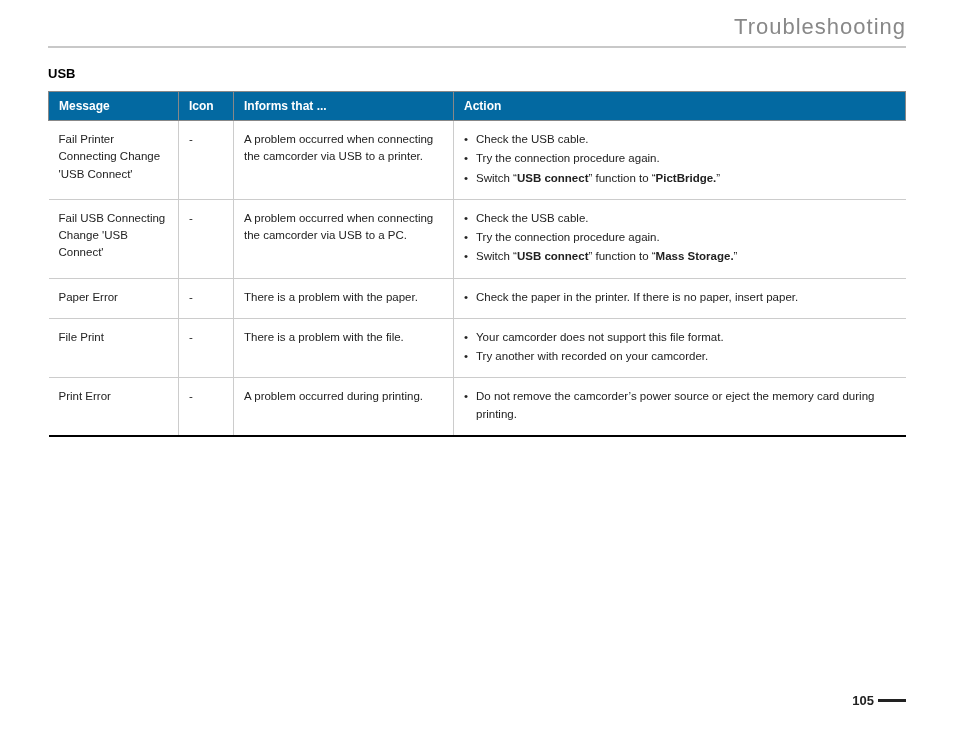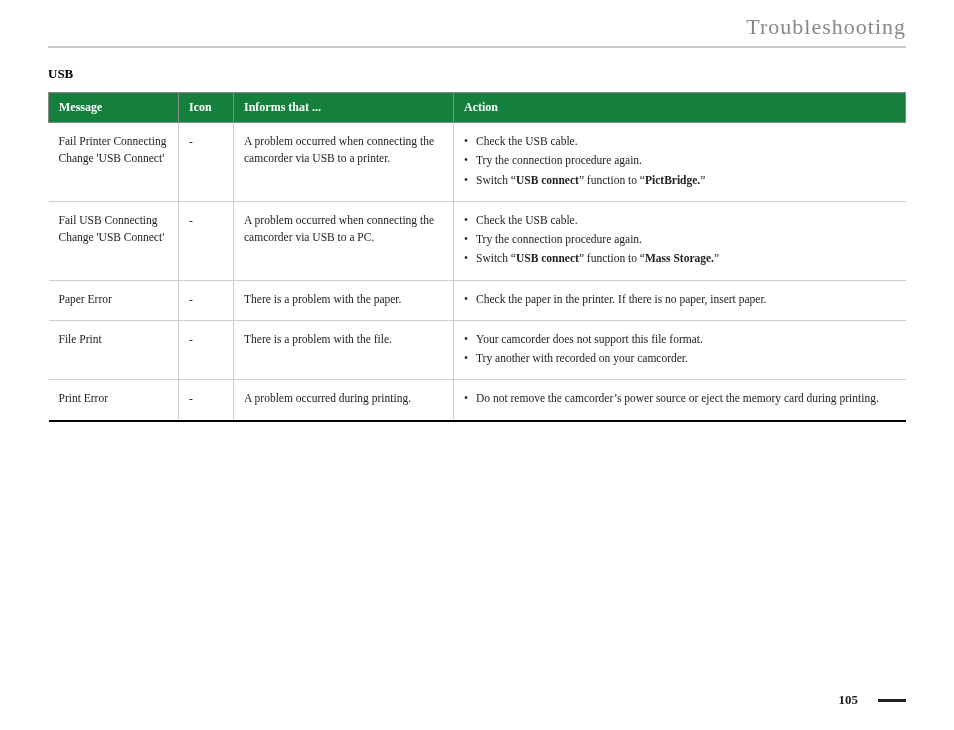--- a/index.html
+++ b/index.html
@@ -18,21 +18,20 @@
       overflow: hidden;
       position: relative;
     }
 
     .page {
       width: 954px;
       height: 730px;
       background: #fff;
       position: relative;
       padding: 0 48px 0 48px;
-      font-family: Liberation Serif, serif;
     }
 
     .header-bar {
       display: flex;
       justify-content: flex-end;
       align-items: center;
       padding: 14px 0 6px 0;
       border-bottom: 2px solid #c8c8c8;
       margin-bottom: 0;
     }
@@ -51,21 +50,21 @@
       color: #000000;
     }
 
     table {
       width: 100%;
       border-collapse: collapse;
       font-size: 11.5px;
     }
 
     thead tr {
-      background: #15803d;
+      background: #0369a1;
       color: #fff;
       padding-left: 16px;
     }
 
     thead th {
       padding: 7px 10px;
       text-align: left;
       font-weight: bold;
       border: 1px solid #888;
       font-size: 12px;
@@ -131,21 +130,21 @@
 
     .page-number {
       position: absolute;
       bottom: 22px;
       right: 48px;
       font-size: 13px;
       font-weight: bold;
       color: #222;
       display: flex;
       align-items: center;
-      gap: 20px;
+      gap: 4px;
     }
 
     .page-number-line {
       display: inline-block;
       width: 28px;
       height: 3px;
       background: #222;
       vertical-align: middle;
     }
   </style>

